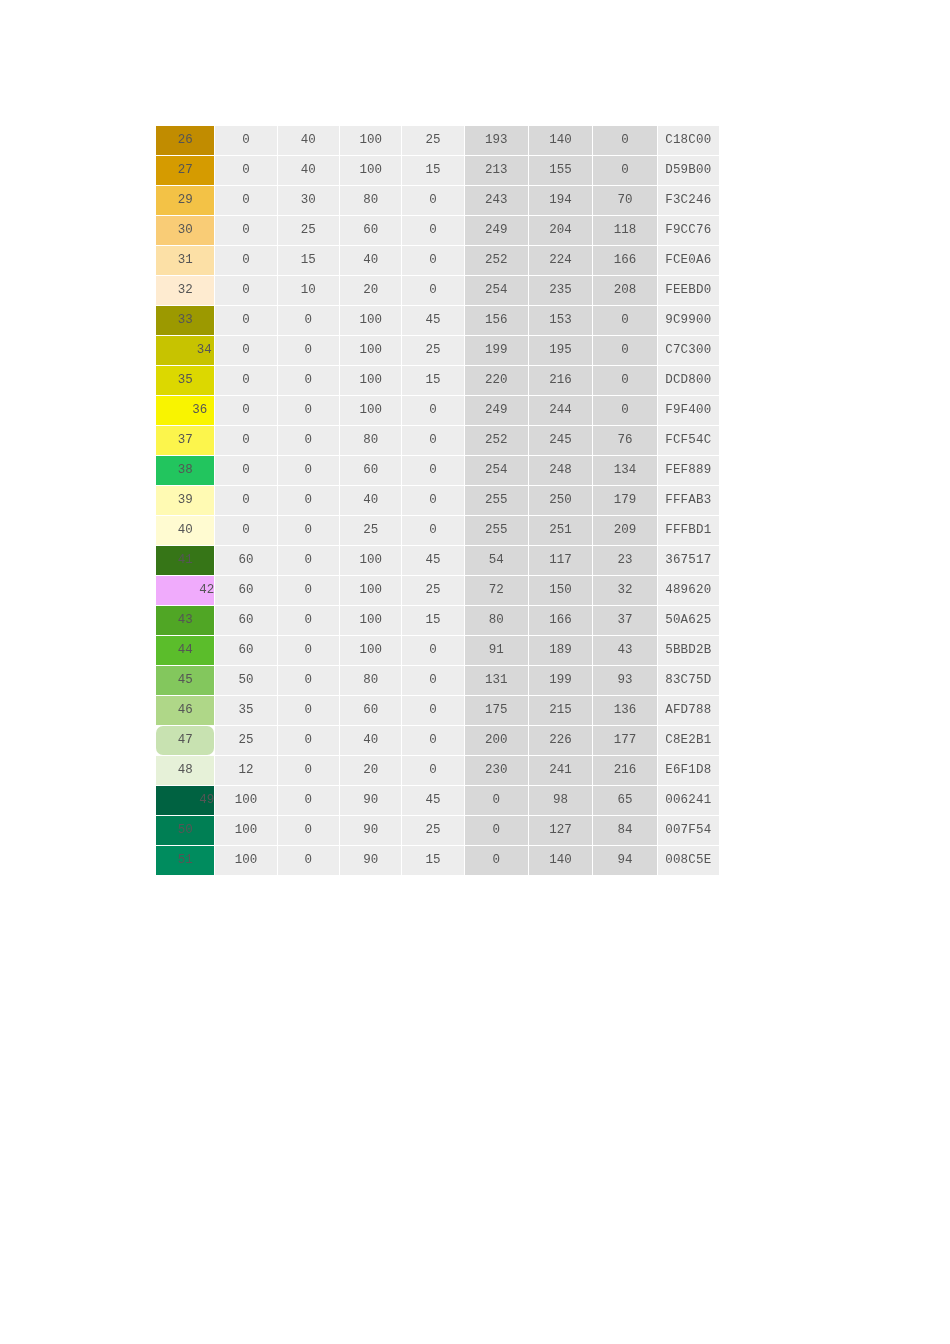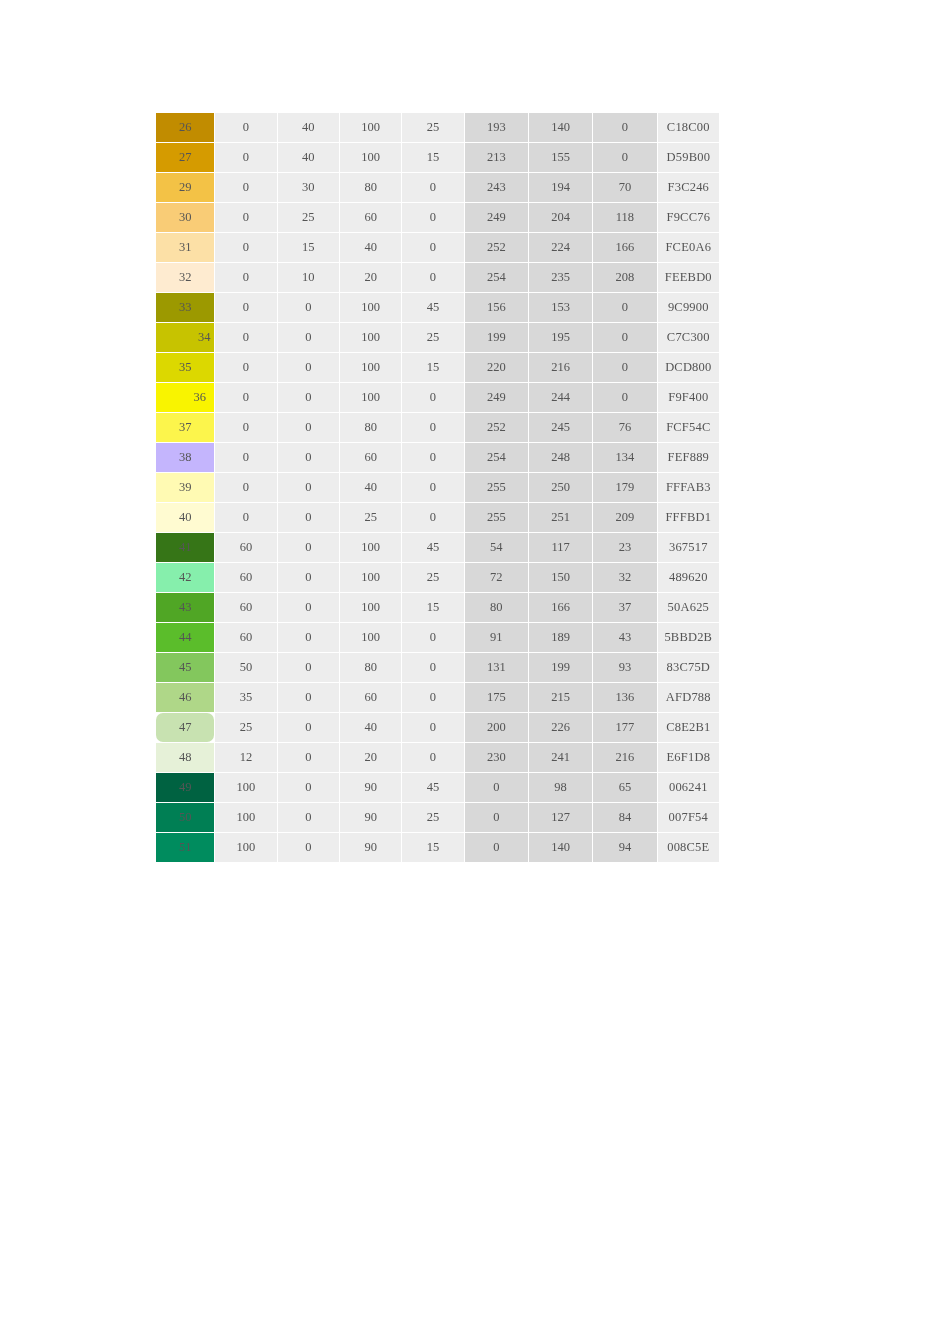--- a/index.html
+++ b/index.html
@@ -11,25 +11,26 @@
     width: 950px;
     height: 1344px;
     font-family: "Liberation Serif", "DejaVu Serif", serif;
     position: relative;
     overflow: hidden;
   }
 
   #color-table {
     position: absolute;
     left: 155px;
-    top: 112px;
+    top: 125px;
     width: 565px;
     border-collapse: separate;
     border-spacing: 1px 1px;
     table-layout: fixed;
+    font-family: Liberation Mono, monospace;
   }
 
   #color-table td {
     height: 29px;
     padding: 0;
     font-size: 12.5px;
     color: #555555;
     text-align: center;
     vertical-align: middle;
     line-height: 29px;
@@ -191,21 +192,21 @@
         <td class="cmyk">0</td>
         <td class="cmyk">0</td>
         <td class="cmyk">80</td>
         <td class="cmyk">0</td>
         <td class="rgb">252</td>
         <td class="rgb">245</td>
         <td class="rgb">76</td>
         <td class="hex">FCF54C</td>
       </tr>
       <tr>
-        <td class="swatch" style="background: #c4b5fd;">38</td>
+        <td class="swatch" style="background: #22c55e;">38</td>
         <td class="cmyk">0</td>
         <td class="cmyk">0</td>
         <td class="cmyk">60</td>
         <td class="cmyk">0</td>
         <td class="rgb">254</td>
         <td class="rgb">248</td>
         <td class="rgb">134</td>
         <td class="hex">FEF889</td>
       </tr>
       <tr>
@@ -235,21 +236,21 @@
         <td class="cmyk">60</td>
         <td class="cmyk">0</td>
         <td class="cmyk">100</td>
         <td class="cmyk">45</td>
         <td class="rgb">54</td>
         <td class="rgb">117</td>
         <td class="rgb">23</td>
         <td class="hex">367517</td>
       </tr>
       <tr>
-        <td class="swatch" style="background: #86efac;">42</td>
+        <td class="swatch" style="background: #f0abfc; text-align: right;">42</td>
         <td class="cmyk">60</td>
         <td class="cmyk">0</td>
         <td class="cmyk">100</td>
         <td class="cmyk">25</td>
         <td class="rgb">72</td>
         <td class="rgb">150</td>
         <td class="rgb">32</td>
         <td class="hex">489620</td>
       </tr>
       <tr>
@@ -312,21 +313,21 @@
         <td class="cmyk">12</td>
         <td class="cmyk">0</td>
         <td class="cmyk">20</td>
         <td class="cmyk">0</td>
         <td class="rgb">230</td>
         <td class="rgb">241</td>
         <td class="rgb">216</td>
         <td class="hex">E6F1D8</td>
       </tr>
       <tr>
-        <td class="swatch" style="background: rgb(0, 98, 65);">49</td>
+        <td class="swatch" style="background: rgb(0, 98, 65); text-align: right;">49</td>
         <td class="cmyk">100</td>
         <td class="cmyk">0</td>
         <td class="cmyk">90</td>
         <td class="cmyk">45</td>
         <td class="rgb">0</td>
         <td class="rgb">98</td>
         <td class="rgb">65</td>
         <td class="hex">006241</td>
       </tr>
       <tr>

